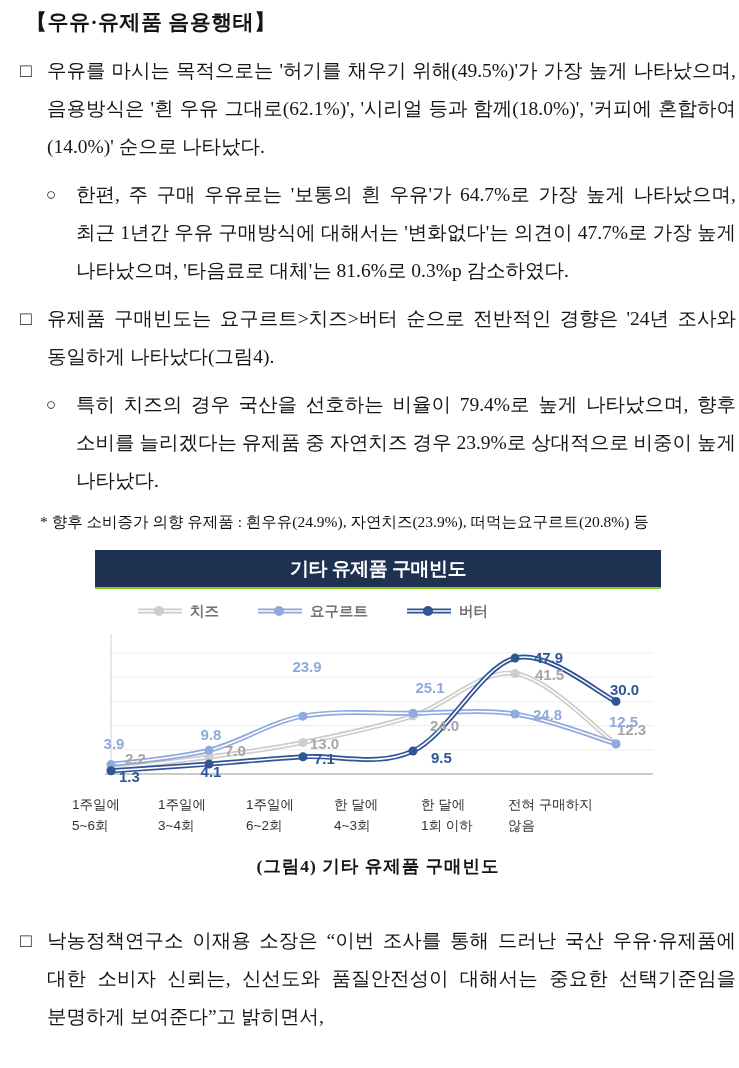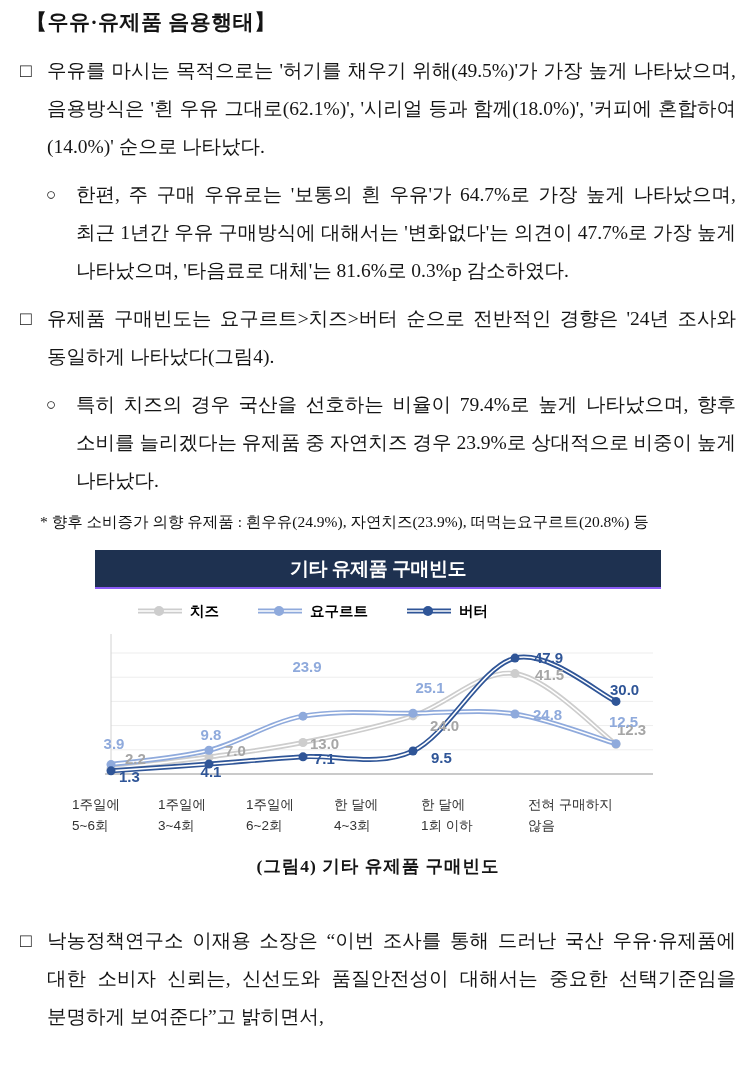--- a/index.html
+++ b/index.html
@@ -17,26 +17,26 @@
   .para { display:flex; align-items:flex-start; font-size:19.5px; line-height:38px; margin-bottom:10px; }
   .para .marker { flex:0 0 27px; font-size:19px; }
   .para.sub { padding-left:26px; }
   .para.sub .marker { flex:0 0 30px; font-size:17px; }
   .para .ptext { flex:1; text-align:justify; text-justify:inter-word; word-break:keep-all; }
 
   .footnote { font-size:15.5px; line-height:24px; margin:2px 0 16px 20px; color:#101010; }
 
   .chart-card { width:566px; margin:0 auto; font-family:"Liberation Sans", sans-serif; }
   .chart-banner {
-    height:37px; background:#1e3150; border-bottom:2px solid #8b5cf6;
+    height:37px; background:#1e3150; border-bottom:2px solid #84cc16;
     color:#ffffff; display:flex; align-items:center; justify-content:center;
     font-size:19px; font-weight:bold; letter-spacing:-0.5px;
   }
   .legend { display:flex; align-items:center; gap:38px; padding:9px 0 0 42px; height:26px; }
-  .legend-item { display:flex; align-items:center; gap:7px; font-size:14.5px; color:#000000; font-weight:bold; }
+  .legend-item { display:flex; align-items:center; gap:7px; font-size:14.5px; color:#737373; font-weight:bold; }
   .legend-item svg { display:block; }
 
   .plot-wrap { position:relative; }
 
   .xlabels { position:relative; height:50px; font-size:13.5px; line-height:21px; color:#333333; }
   .xl { position:absolute; top:4px; width:112px; transform:translateX(-50%); }
 
   .caption {
     text-align:center; font-family:"Liberation Serif", serif;
     font-size:17.5px; font-weight:bold; margin:14px 0 44px 0; letter-spacing:1px;
@@ -169,21 +169,21 @@
           <div>6~2회</div>
         </div>
       <div class="xl" style="left:295px">
           <div>한 달에</div>
           <div>4~3회</div>
         </div>
       <div class="xl" style="left:382px">
           <div>한 달에</div>
           <div>1회 이하</div>
         </div>
-      <div class="xl" style="left:489px">
+      <div class="xl" style="left:469px">
           <div>전혀 구매하지</div>
           <div>않음</div>
         </div>
     </div>
   </div>
 
   <div class="caption">(그림4) 기타 유제품 구매빈도</div>
 
   <div class="para">
     <span class="marker">□</span>

